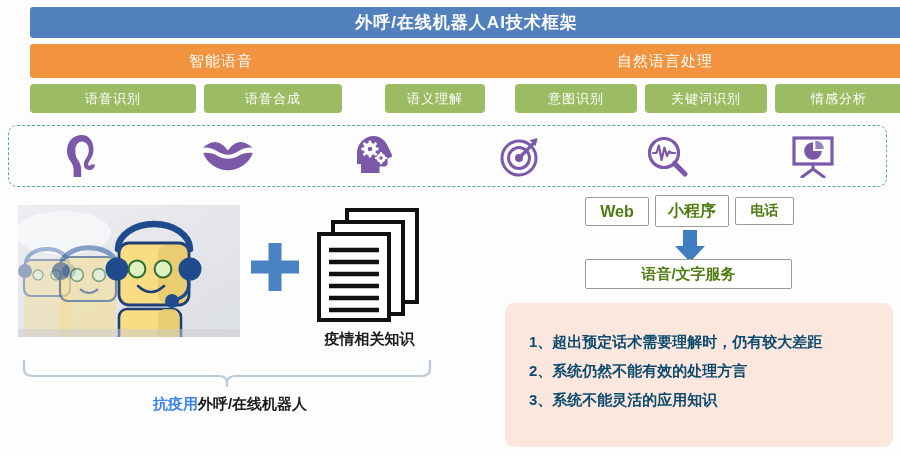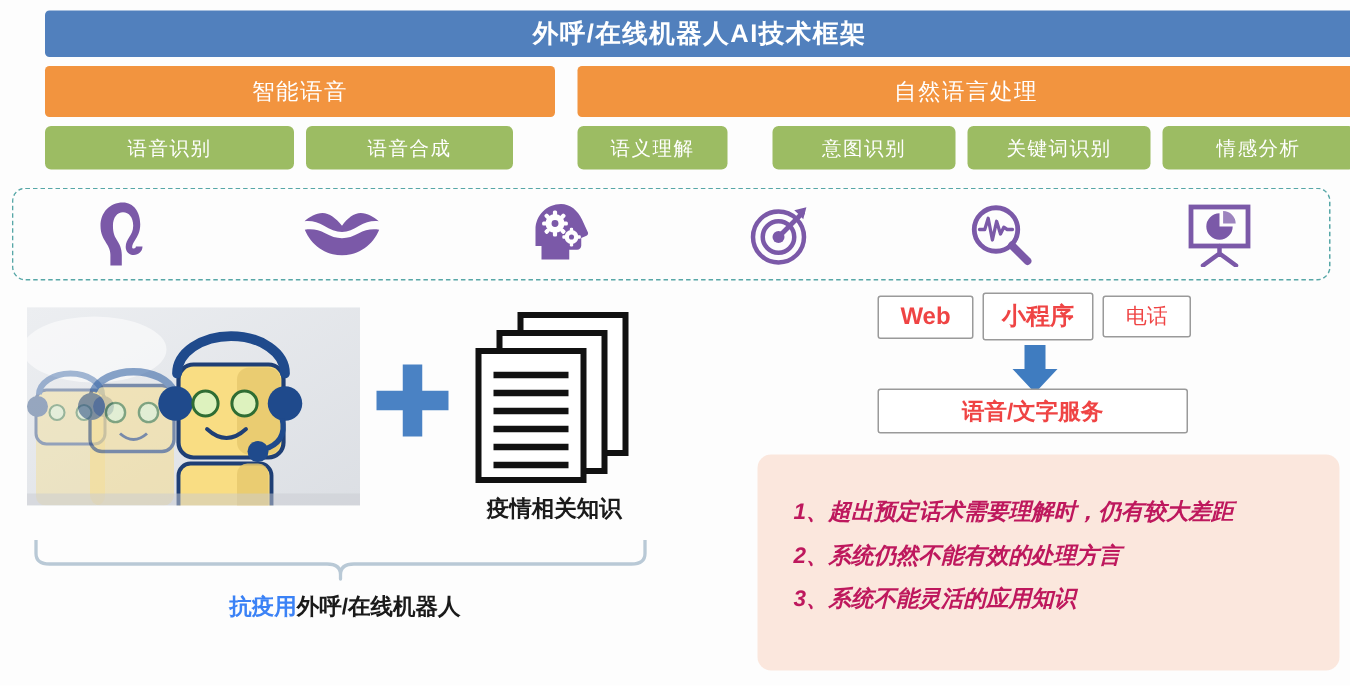--- a/index.html
+++ b/index.html
@@ -8,21 +8,21 @@
     background:#ffffff;
     font-family:"Liberation Sans","DejaVu Sans",sans-serif;
     position:relative;
   }
   #slide{position:absolute;left:0;top:0;width:900px;height:457px;background:#fdfdfd;}
 
   
   .bar{position:absolute;border-radius:3px;display:flex;align-items:center;justify-content:center;
        color:#ffffff;letter-spacing:1px;white-space:nowrap;margin-left:20px;}
   .bar.blue{background:#5180bd;}
-  .bar.orange{background:#f2943f;}
+  .bar.orange{background:#f2943f;padding-left:21px;}
   .bar.green{background:#9cbc63;border-radius:4px;}
 
   #title-bar{left:10px;top:7px;width:873px;height:31px;font-size:17px;font-weight:bold;}
   #row-orange{position:absolute;left:10px;top:44px;width:873px;height:34px;}
   #row-green{position:absolute;left:10px;top:84px;width:873px;height:29px;}
   .orange-cell{position:absolute;top:0;height:34px;font-size:15px;}
   .green-cell{position:absolute;top:0;height:29px;font-size:13px;}
 
   
   #icon-strip{position:absolute;left:8px;top:125px;width:877px;height:60px;
@@ -43,32 +43,32 @@
      font-size:15px;font-weight:bold;color:#1a1a1a;}
 
   
   #brace{position:absolute;left:22px;top:358px;width:410px;height:30px;}
   #left-caption{position:absolute;left:20px;top:395px;width:420px;text-align:center;
      font-size:15px;font-weight:bold;color:#1a1a1a;}
   #left-caption .hl{color:#3b82f6;}
 
   
   .chbox{position:absolute;border:1.4px solid #9a9a9a;background:#ffffff;border-radius:2px;
-     display:flex;align-items:center;justify-content:center;color:#ef4444;white-space:nowrap;}
+     display:flex;align-items:center;justify-content:center;color:#4d7c0f;white-space:nowrap;}
   #ch-web{left:585px;top:197px;width:62px;height:27px;font-size:16px;font-weight:bold;}
   #ch-mini{left:655px;top:195px;width:72px;height:30px;font-size:16px;font-weight:bold;}
-  #ch-phone{left:735px;top:197px;width:57px;height:26px;font-size:14px;}
+  #ch-phone{left:735px;top:197px;width:57px;height:26px;font-size:14px;font-weight:bold;}
   #arrow-down{position:absolute;left:668px;top:230px;width:44px;height:32px;}
   #svc-box{left:585px;top:259px;width:205px;height:28px;font-size:15px;font-weight:bold;text-align:center;}
 
   
   #issues-panel{position:absolute;left:505px;top:303px;width:388px;height:144px;
      background:#fbe7dd;border-radius:9px;}
   #issues-list{position:absolute;left:24px;top:24px;right:10px;}
-  .issue{font-size:15px;font-weight:bold;color:#be185d;line-height:29px;white-space:nowrap;font-style:italic;}
+  .issue{font-size:15px;font-weight:bold;color:#0c4a6e;line-height:29px;white-space:nowrap;}
   .issue .num{display:inline-block;}
 </style>
 </head>
 <body>
 
 <div id="slide">
 
   <div class="bar blue" id="title-bar">外呼/在线机器人AI技术框架</div>
 
   <div id="row-orange">

